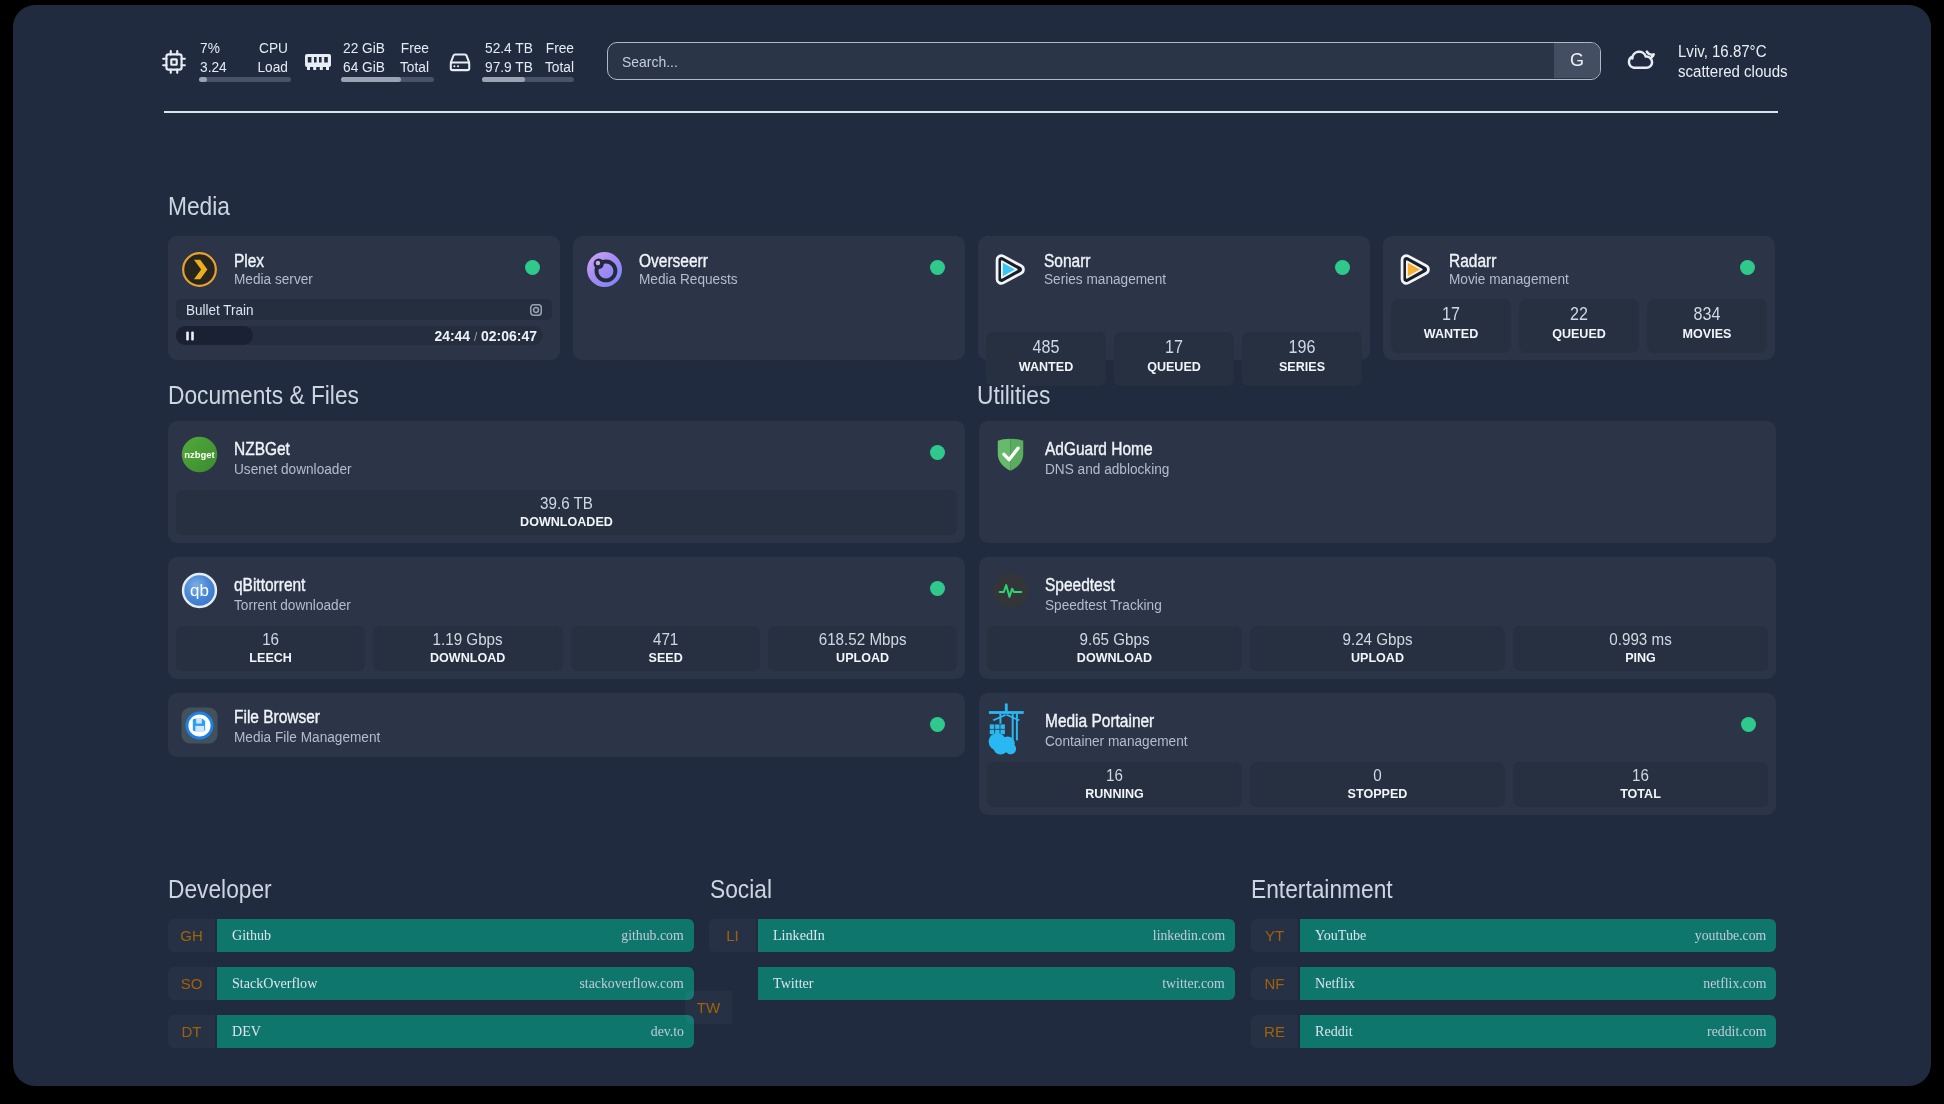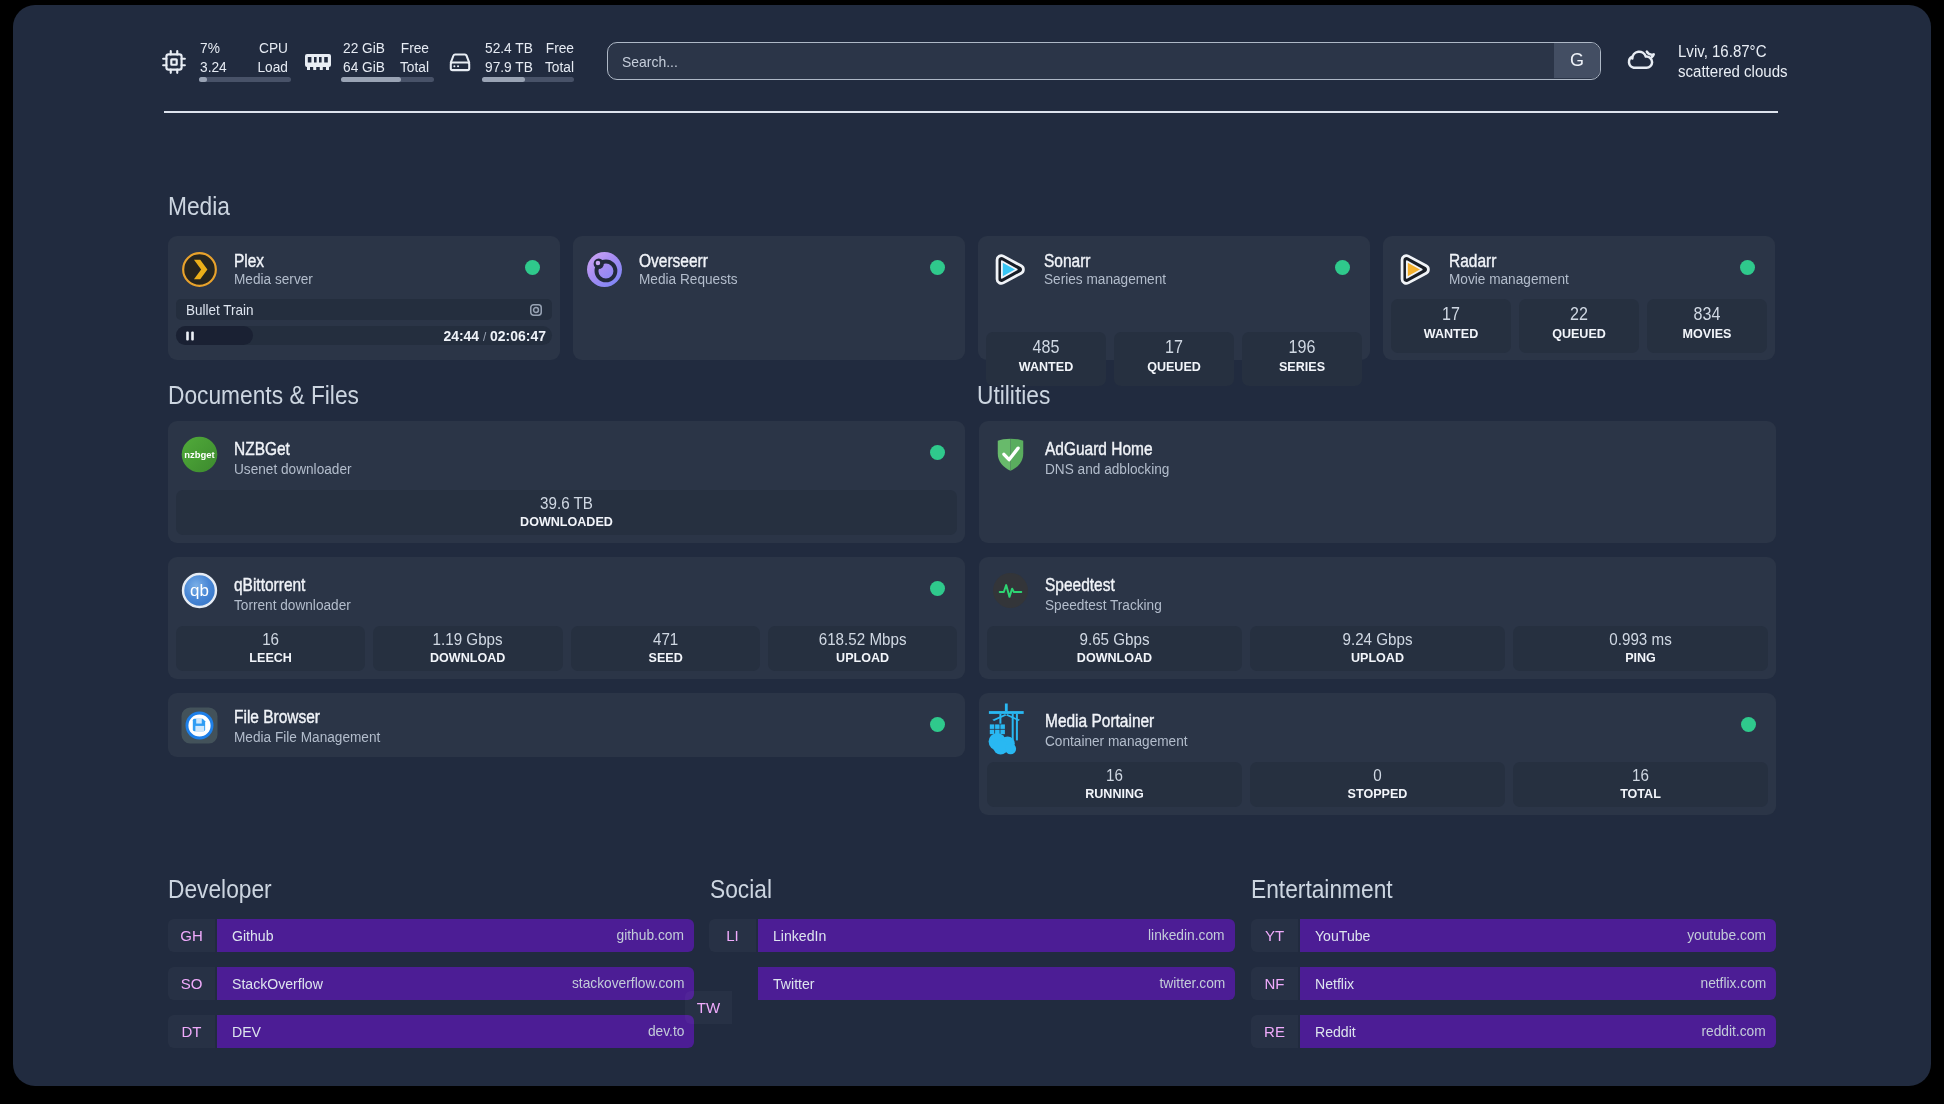--- a/index.html
+++ b/index.html
@@ -26,23 +26,23 @@
   .c .blk .l { line-height:15px; }
   .hdr { position:absolute; font-size:26px; color:#ccd5e0; transform:scaleX(0.875); transform-origin:0 0; }
   .stat-num { position:absolute; font-size:14px; line-height:18.5px; color:#e6ebf3;
               transform:scaleX(0.98); transform-origin:0 0; }
   .stat-lbl { position:absolute; font-size:14px; line-height:18.5px; color:#e6ebf3; text-align:right;
               transform:scaleX(0.98); transform-origin:100% 0; }
   .pbar { position:absolute; height:5px; border-radius:3px; background:#485268; }
   .pbar i { display:block; height:5px; border-radius:3px; background:#99a3b4; }
   .bm-ab { position:absolute; width:47px; height:33px; background:rgba(255,255,255,0.032);
            border-radius:6px 0 0 6px; text-align:center; line-height:33px; font-size:15px;
-           color:#f0abfc; font-weight:500; }
-  .bm-pill { position:absolute; height:33px; background:#4c1d95; border-radius:0 6px 6px 0;
-             line-height:33px; }
+           color:#a16207; font-weight:500; }
+  .bm-pill { position:absolute; height:33px; background:#0f766e; border-radius:0 6px 6px 0;
+             line-height:33px;font-family:Liberation Serif, serif; }
   .bm-pill .nm { position:absolute; left:15px; top:0; font-size:15px; color:#dde4ee;
                  transform:scaleX(0.94); transform-origin:0 50%; }
   .bm-pill .dm { position:absolute; right:10px; top:0; font-size:14.5px; color:#c3ccd9;
                  transform:scaleX(0.95); transform-origin:100% 50%; }
 </style>
 </head>
 <body>
 <div class="panel"></div>
 
 <svg class="abs" style="left:161px; top:49px;" width="26" height="26" viewBox="0 0 24 24" fill="none" stroke="#e8edf4" stroke-width="2" stroke-linecap="round" stroke-linejoin="round">
@@ -98,21 +98,21 @@
   <div class="stitle">Plex</div>
   <div class="sdesc">Media server</div>
   <div class="dot"></div>
   <div class="abs" style="left:8px; right:8px; top:63px; height:21px; background:#242e3e; border-radius:5px;">
     <div class="abs" style="left:10px; top:0; line-height:21px; font-size:15px; color:#dde4ee; transform:scaleX(0.9); transform-origin:0 50%;">Bullet Train</div>
     <svg class="abs" style="right:9px; top:4px;" width="14" height="14" viewBox="0 0 24 24" fill="none" stroke="#97a2b3" stroke-width="2.6">
       <rect x="3" y="3" width="18" height="18" rx="5"></rect>
         <circle cx="12" cy="12" r="4.2"></circle>
     </svg>
   </div>
-  <div class="abs" style="left:8px; right:8px; top:90px; height:19px; background:#242e3e; border-radius:10px;text-align:right;">
+  <div class="abs" style="left:8px; right:17px; top:90px; height:19px; background:#242e3e; border-radius:10px;text-align:right;">
     <div class="abs" style="left:0; top:0; width:77px; height:19px; background:#1a2133; border-radius:10px;">
       <svg class="abs" style="left:9px; top:4.5px;" width="10" height="10" viewBox="0 0 10 10">
         <rect x="1.2" y="0.5" width="2.6" height="9" rx="1" fill="#edf1f7"></rect>
         <rect x="6.2" y="0.5" width="2.6" height="9" rx="1" fill="#edf1f7"></rect>
       </svg>
     </div>
     <div class="abs" style="right:6px; top:0; line-height:19px; font-size:15.5px; font-weight:bold; color:#eef2f8; transform:scaleX(0.9); transform-origin:100% 50%;">24:44 <span style="color:#9aa5b6; font-weight:400; font-size:13px;">/</span> 02:06:47</div>
   </div>
 </div>
 

